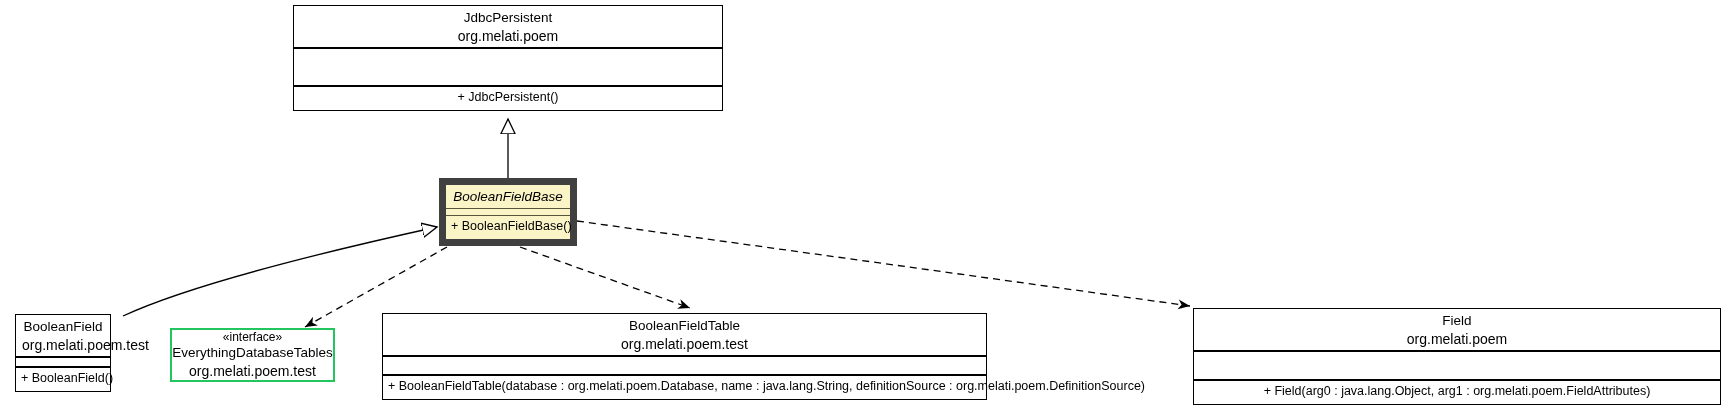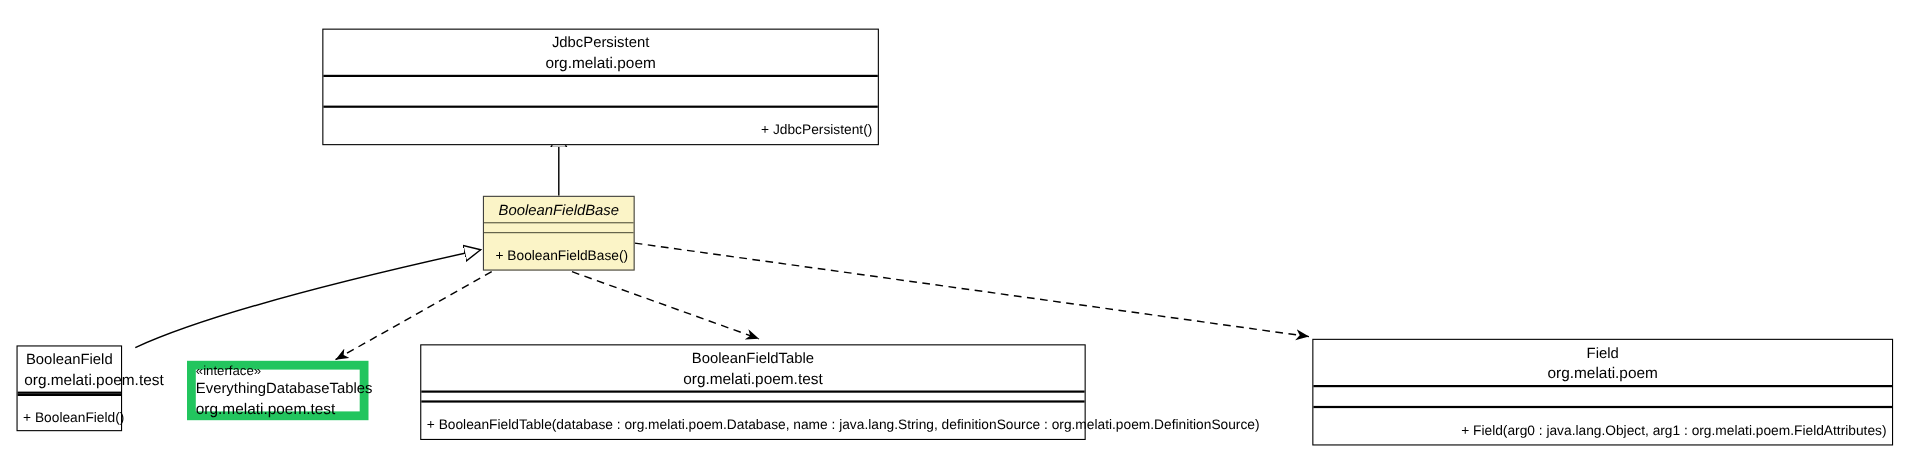--- a/index.html
+++ b/index.html
@@ -29,36 +29,37 @@
   .uml-name{font-size:13.5px;line-height:1.25;}
   .uml-package{font-size:14px;line-height:1.3;}
   .uml-stereotype{font-size:12px;line-height:1.3;}
   .uml-attrs{
     flex:1 1 auto;
     border-top:2px solid #000;
   }
   .uml-methods{
     flex:0 0 auto;
     border-top:2px solid #000;
-    padding:13px 5px 4px 5px;
+    padding:3px 5px 4px 5px;
     font-size:12.5px;
     line-height:1.25;
-    text-align:right;
+    text-align:center;
     white-space:nowrap;
   }
   .abstract-node{
     background:#FBF4C7;
-    border:1px solid #404040;
+    border:7px solid #404040;
   }
   .abstract-node .uml-attrs,
   .abstract-node .uml-methods{border-top:1px solid #55553D;}
   .abstract-node .uml-name{font-style:italic;}
   .interface-node{
-    border:8px solid #22c55e;
+    border:2px solid #22c55e;
     justify-content:center;
+    text-align:center;
   }
 </style>
 </head>
 <body>
 
 <div id="canvas">
 
   <svg id="edges" width="1733" height="413" viewBox="0 0 1733 413">
     <defs>
       <marker id="dep" markerWidth="14" markerHeight="12" refX="12" refY="5" orient="auto" markerUnits="userSpaceOnUse">
@@ -68,21 +69,21 @@
         <path d="M15,8 L0,0.8 L0,15.2 z" fill="#fff" stroke="#000" stroke-width="1.3"></path>
       </marker>
     </defs>
     <path d="M508 178 L508 119" stroke="#000" stroke-width="1.3" fill="none" marker-end="url(#gen)"></path>
     <path d="M123 316 Q205 278 437 227" stroke="#000" stroke-width="1.3" fill="none" marker-end="url(#gen)"></path>
     <path d="M447 247 L305 327" stroke="#000" stroke-width="1.3" fill="none" stroke-dasharray="7,5" marker-end="url(#dep)"></path>
     <path d="M520 247 L690 308" stroke="#000" stroke-width="1.3" fill="none" stroke-dasharray="7,5" marker-end="url(#dep)"></path>
     <path d="M577 221 L1190 306" stroke="#000" stroke-width="1.3" fill="none" stroke-dasharray="7,5" marker-end="url(#dep)"></path>
   </svg>
 
-  <div class="uml-class" style="left:293px;top:26px;width:506px;height:106px;">
+  <div class="uml-class" style="left:293px;top:5px;width:430px;height:106px;">
     <div class="uml-title">
       <div class="uml-name">JdbcPersistent</div>
       <div class="uml-package">org.melati.poem</div>
     </div>
     <div class="uml-attrs"></div>
     <div class="uml-methods">
       <div>+ JdbcPersistent()</div>
     </div>
   </div>
 

